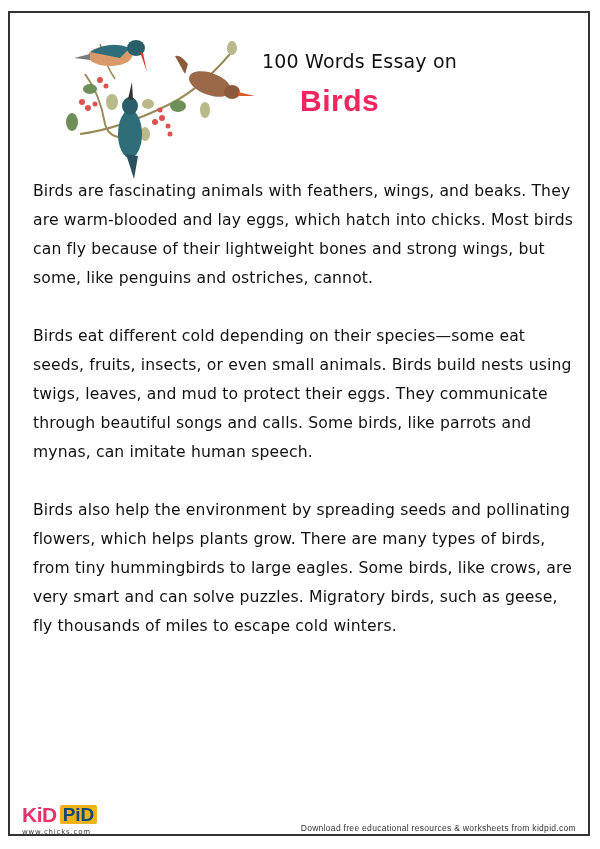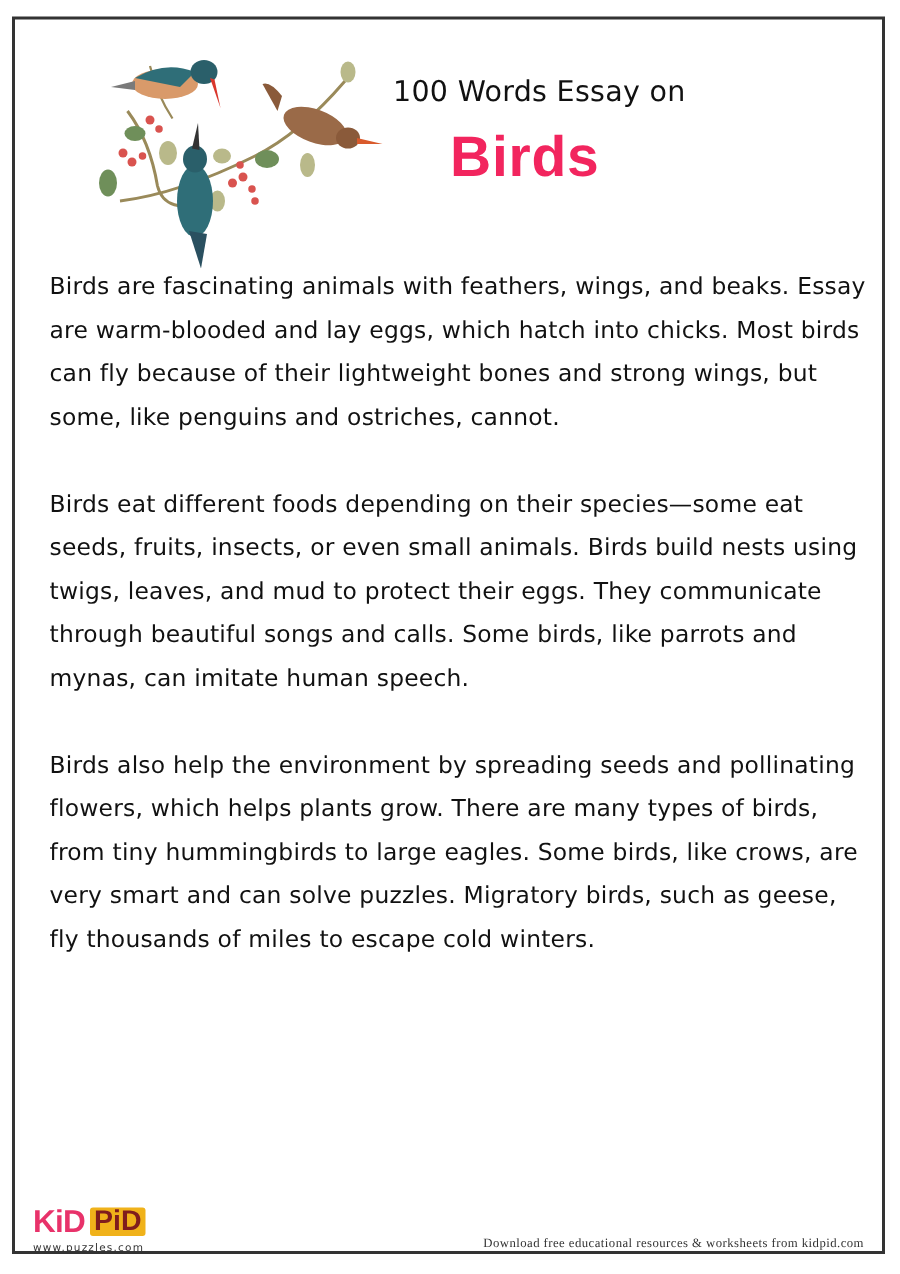--- a/index.html
+++ b/index.html
@@ -1,28 +1,28 @@
 <!DOCTYPE html>
 <html><head>
 <meta charset="utf-8">
 <style>
   html, body { margin: 0; padding: 0; background: #ffffff; }
   body { width: 600px; height: 849px; position: relative; overflow: hidden; font-family: "DejaVu Sans", sans-serif; }
   .frame { position: absolute; left: 8px; top: 11px; width: 582px; height: 825px; border: 2px solid #333; box-sizing: border-box; background: #fff; }
   .illustration { position: absolute; left: 60px; top: 34px; width: 200px; height: 145px; }
   .title-line { position: absolute; left: 262px; top: 50px; font-size: 19px; color: #111; font-family: "DejaVu Sans", sans-serif; letter-spacing: 0.2px; }
-  .title-main { position: absolute; left: 300px; top: 84px; font-size: 38px; font-weight: bold; color: #f2255e; font-family: "Liberation Sans", sans-serif; letter-spacing: 0.5px; }
+  .title-main { position: absolute; left: 300px; top: 84px; font-size: 30px; font-weight: bold; color: #f2255e; font-family: "Liberation Sans", sans-serif; letter-spacing: 0.5px; }
   .essay { position: absolute; left: 33px; top: 177px; width: 545px; font-size: 15.6px; line-height: 29px; color: #111; font-family: "DejaVu Sans", sans-serif; letter-spacing: 0.15px; }
   .essay p { margin: 0 0 29px 0; }
   .logo { position: absolute; left: 22px; top: 804px; }
   .logo-text { display: flex; align-items: center; font-family: "Liberation Sans", sans-serif; font-weight: bold; font-size: 21px; line-height: 21px; text-align: center; }
   .kid { color: #e8326a; letter-spacing: -0.5px; }
-  .pid { background: #f0b21a; color: #7f1d1d; padding: 0 3px; margin-left: 3px; border-radius: 2px; font-size: 19px; line-height: 19px; }
+  .pid { background: #f0b21a; color: #0c4a6e; padding: 0 3px; margin-left: 3px; border-radius: 2px; font-size: 19px; line-height: 19px; }
   .logo-url { font-size: 7px; color: #333; letter-spacing: 0.8px; margin-top: 3px; font-family: "DejaVu Sans", sans-serif; }
-  .footer-note { position: absolute; right: 24px; top: 823px; font-size: 8.5px; color: #333; font-family: Liberation Serif, serif; letter-spacing: 0.3px; }
+  .footer-note { position: absolute; right: 24px; top: 823px; font-size: 8.5px; color: #333; font-family: Liberation Sans, sans-serif; letter-spacing: 0.3px; }
 </style>
 </head>
 <body>
 
 <div class="frame"></div>
 
 <svg class="illustration" viewBox="0 0 200 145" xmlns="http://www.w3.org/2000/svg">
 
   <path d="M25 40 Q40 60 45 90 Q50 110 80 100" stroke="#9a8a5a" stroke-width="2" fill="none"></path>
   <path d="M20 100 Q60 95 110 70 Q140 55 170 20" stroke="#9a8a5a" stroke-width="2" fill="none"></path>
@@ -64,26 +64,26 @@
   <ellipse cx="70" cy="100" rx="12" ry="24" fill="#2f6e78"></ellipse>
   <ellipse cx="70" cy="72" rx="8" ry="9" fill="#2a5f6a"></ellipse>
   <path d="M68 65 L72 48 L73 66 Z" fill="#333"></path>
   <path d="M66 120 L74 145 L78 122 Z" fill="#2a5060"></path>
 </svg>
 
 <div class="title-line">100 Words Essay on</div>
 <div class="title-main">Birds</div>
 
 <div class="essay">
-  <p>Birds are fascinating animals with feathers, wings, and beaks. Essay are warm-blooded and lay eggs, which hatch into chicks. Most birds can fly because of their lightweight bones and strong wings, but some, like penguins and ostriches, cannot.</p>
-  <p>Birds eat different foods depending on their species—some eat seeds, fruits, insects, or even small animals. Birds build nests using twigs, leaves, and mud to protect their eggs. They communicate through beautiful songs and calls. Some birds, like parrots and mynas, can imitate human speech.</p>
+  <p>Birds are fascinating animals with feathers, wings, and beaks. They are warm-blooded and lay eggs, which hatch into chicks. Most birds can fly because of their lightweight bones and strong wings, but some, like penguins and ostriches, cannot.</p>
+  <p>Birds eat different cold depending on their species—some eat seeds, fruits, insects, or even small animals. Birds build nests using twigs, leaves, and mud to protect their eggs. They communicate through beautiful songs and calls. Some birds, like parrots and mynas, can imitate human speech.</p>
   <p>Birds also help the environment by spreading seeds and pollinating flowers, which helps plants grow. There are many types of birds, from tiny hummingbirds to large eagles. Some birds, like crows, are very smart and can solve puzzles. Migratory birds, such as geese, fly thousands of miles to escape cold winters.</p>
 </div>
 
 <div class="logo">
   <div class="logo-text">
     <span class="kid">KiD</span>
     <span class="pid">PiD</span>
   </div>
-  <div class="logo-url">www.puzzles.com</div>
+  <div class="logo-url">www.chicks.com</div>
 </div>
 
 <div class="footer-note">Download free educational resources &amp; worksheets from kidpid.com</div>
 
 </body></html>

